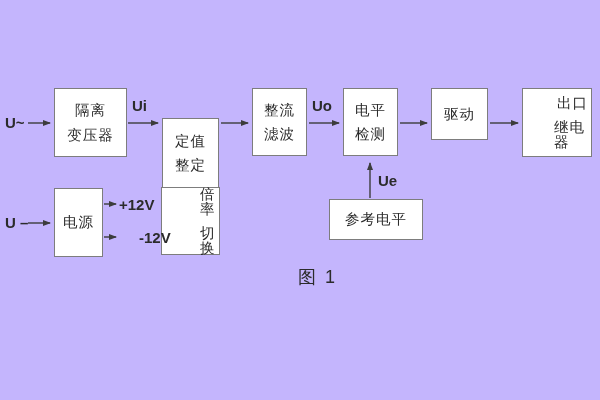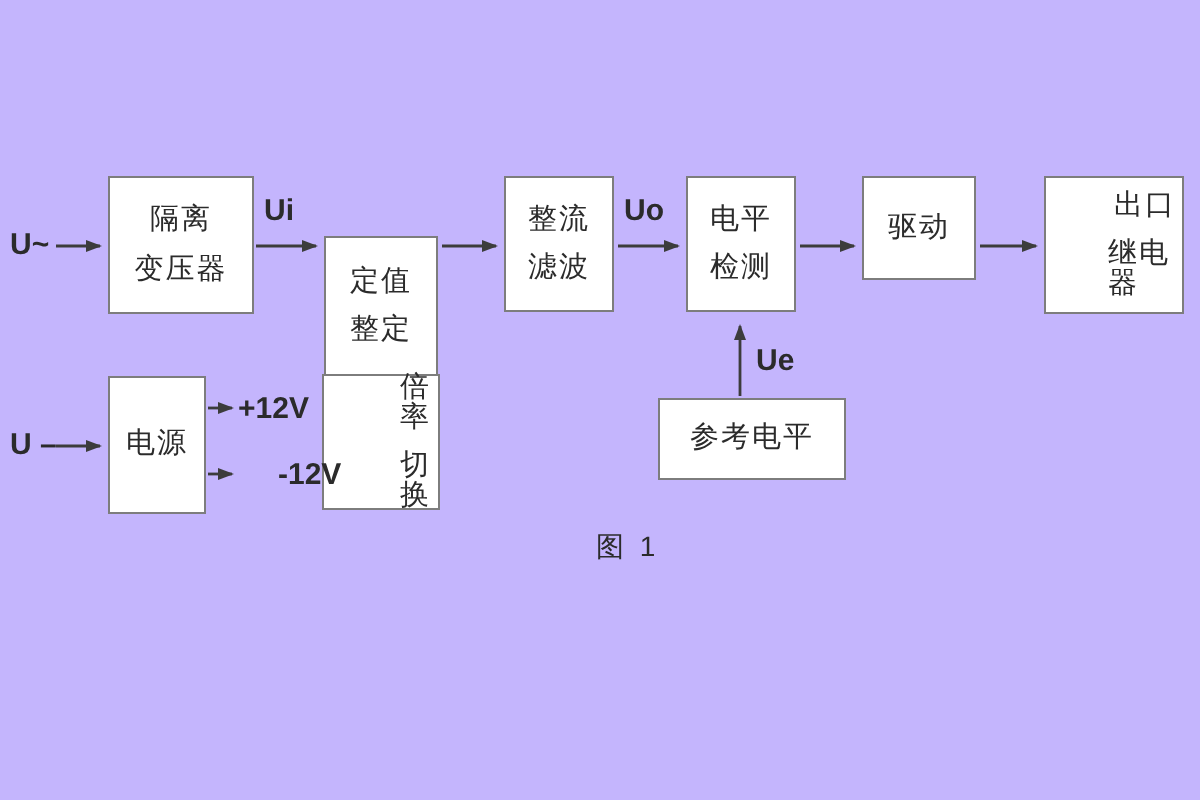--- a/index.html
+++ b/index.html
@@ -51,21 +51,21 @@
   #lbl-udc  { left: 5px;   top: 215px; }
   #lbl-ui   { left: 132px; top: 98px;  }
   #lbl-uo   { left: 312px; top: 98px;  }
   #lbl-ue   { left: 378px; top: 173px; }
   #lbl-p12  { left: 119px; top: 197px; }
   #lbl-n12  { left: 119px; top: 230px; margin-left: 20px; }
 
   .caption {
     position: absolute;
     left: 298px; top: 265px;
-    font-size: 14px;
+    font-size: 18px;
     font-weight: 400;
     letter-spacing: 2px;
     color: #2b2b2b;
   }
 </style>
 </head>
 <body>
 
 <div class="stage">
 

